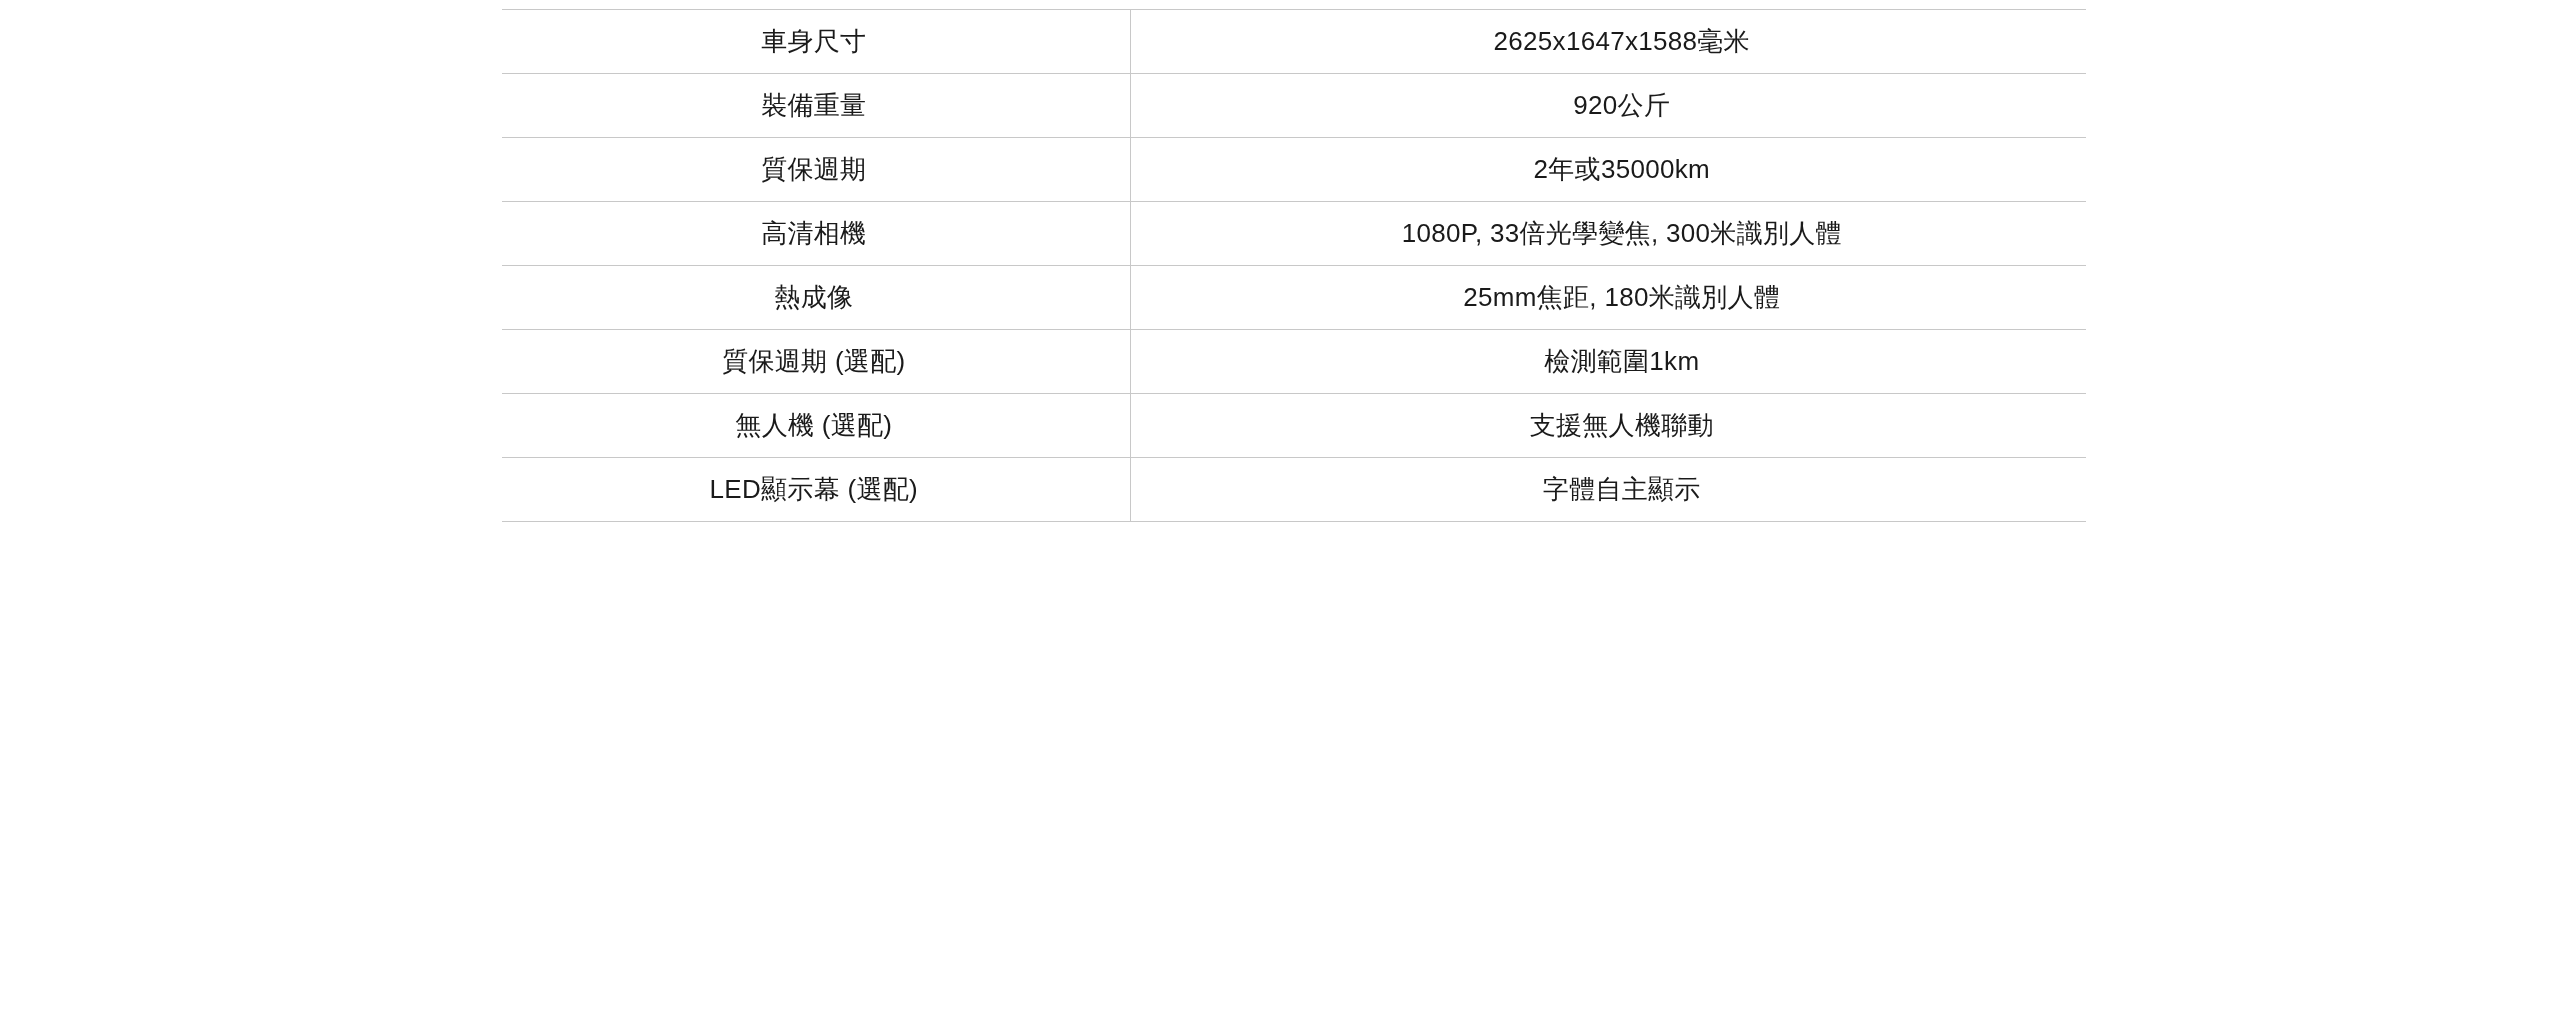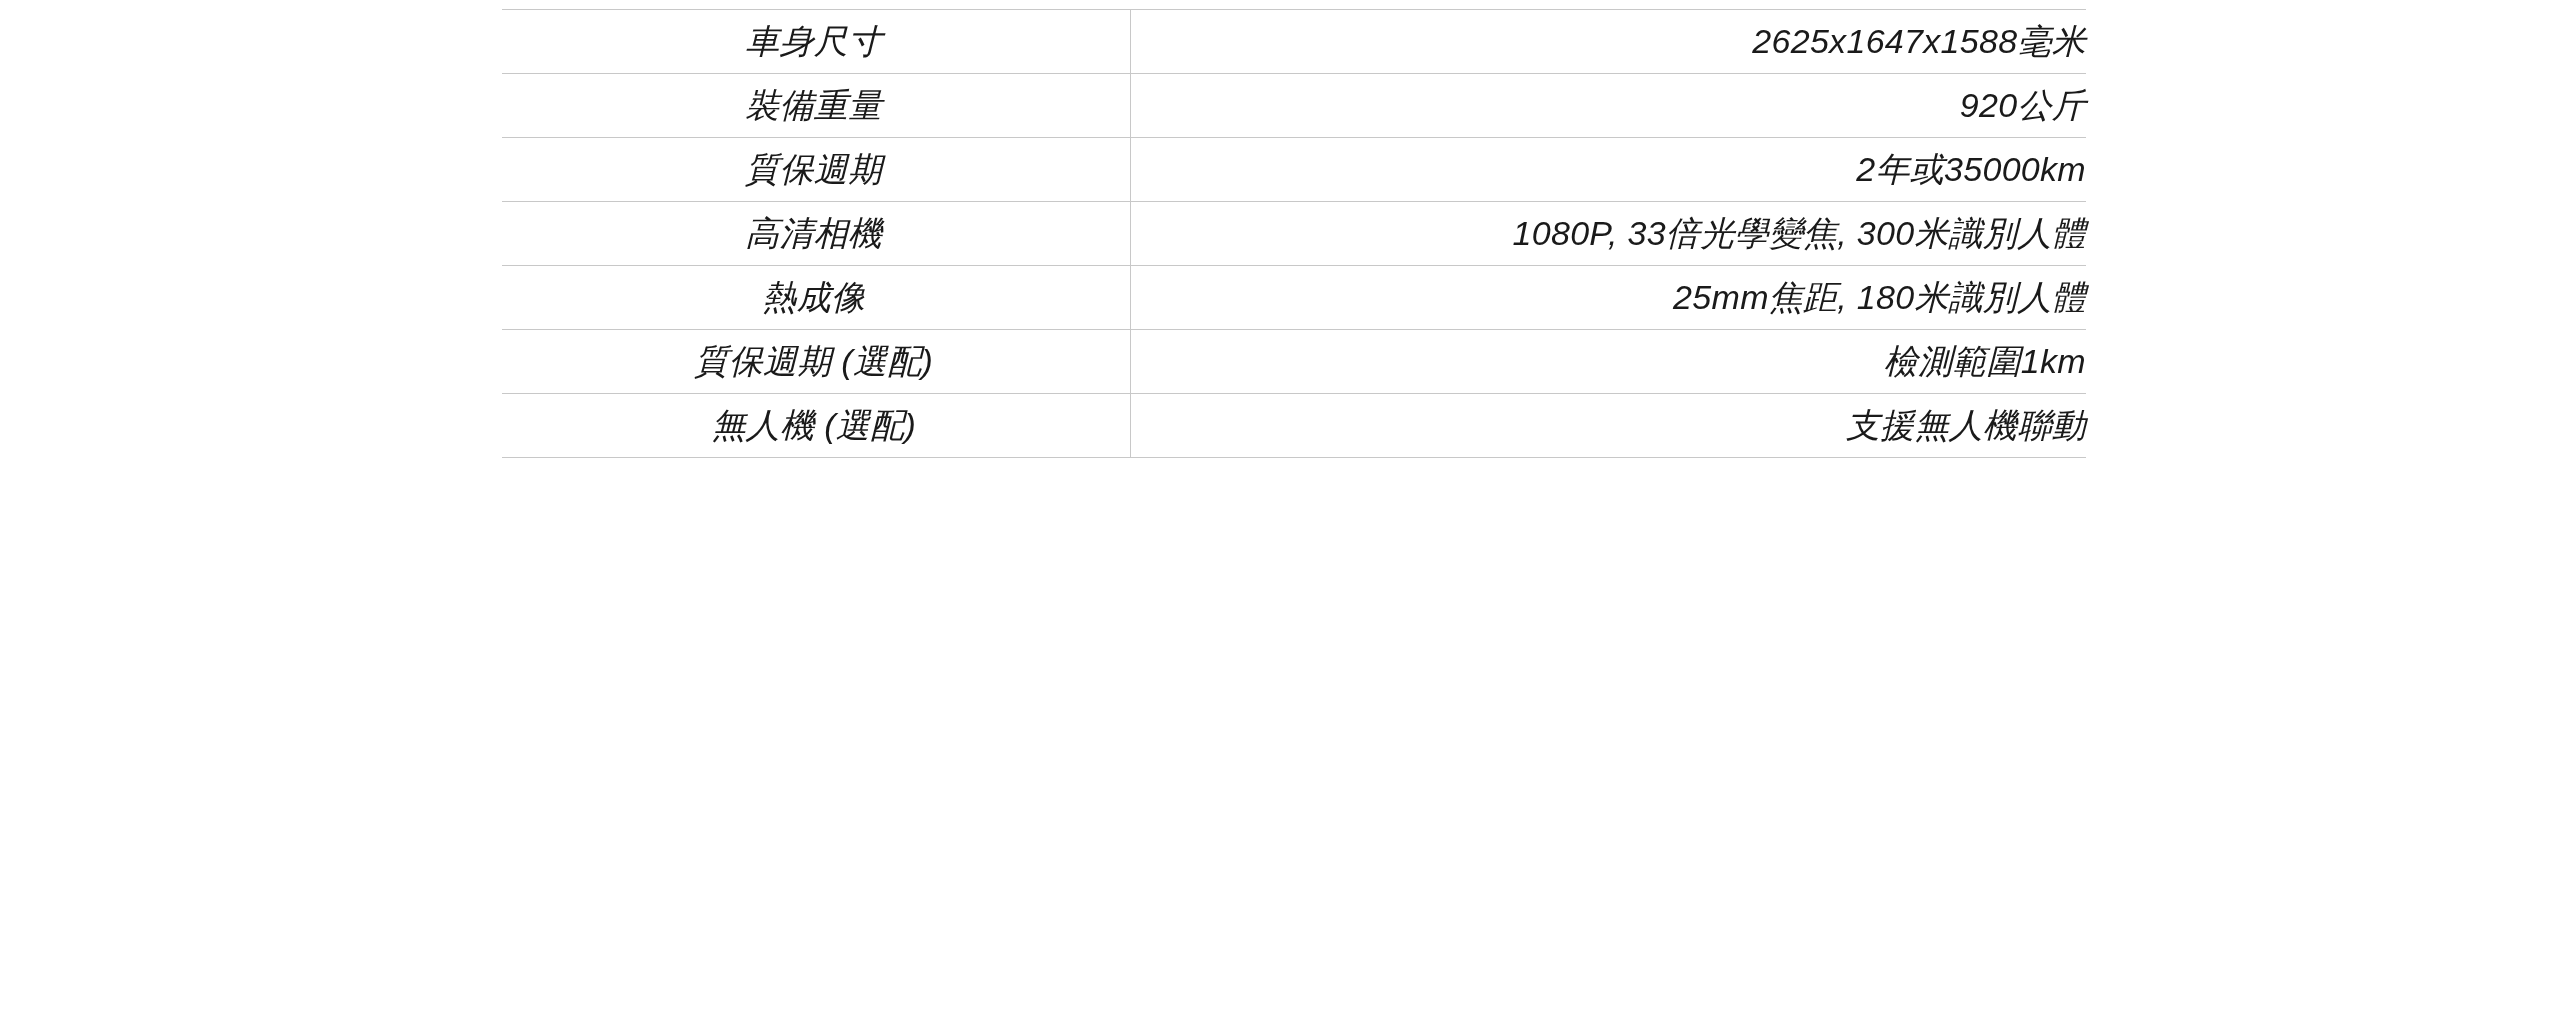--- a/index.html
+++ b/index.html
@@ -29,33 +29,32 @@
   table.spec-table col.col-value { width: 956px; }
 
   table.spec-table tr {
     height: 64px;
   }
   table.spec-table td {
     border-top: 1.3px solid #c8c8c8;
     border-bottom: 1.3px solid #c8c8c8;
     padding: 0;
     vertical-align: middle;
-    font-size: 34px;
+    font-size: 26px;
     font-weight: 400;
     line-height: 1.2;
-    font-style: italic;
   }
   table.spec-table td.label {
     text-align: center;
     border-right: 1.3px solid #c8c8c8;
     padding-right: 3.9px;
     letter-spacing: 0.3px;
   }
   table.spec-table td.value {
-    text-align: right;
+    text-align: center;
     padding-left: 27px;
     letter-spacing: 0.3px;
     margin-left: 24px;
   }
   
   table.spec-table tr:nth-child(9) td.value,
   table.spec-table tr:nth-child(10) td.value,
   table.spec-table tr:nth-child(13) td.value,
   table.spec-table tr:nth-child(15) td.value {
     padding-left: 37px;
@@ -97,16 +96,20 @@
         <td class="value">25mm焦距, 180米識別人體</td>
       </tr>
       <tr>
         <td class="label">質保週期 (選配)</td>
         <td class="value">檢測範圍1km</td>
       </tr>
       <tr>
         <td class="label">無人機 (選配)</td>
         <td class="value">支援無人機聯動</td>
       </tr>
+      <tr>
+        <td class="label">LED顯示幕 (選配)</td>
+        <td class="value">字體自主顯示</td>
+      </tr>
     </tbody>
   </table>
 </div>
 
 
 </body></html>

